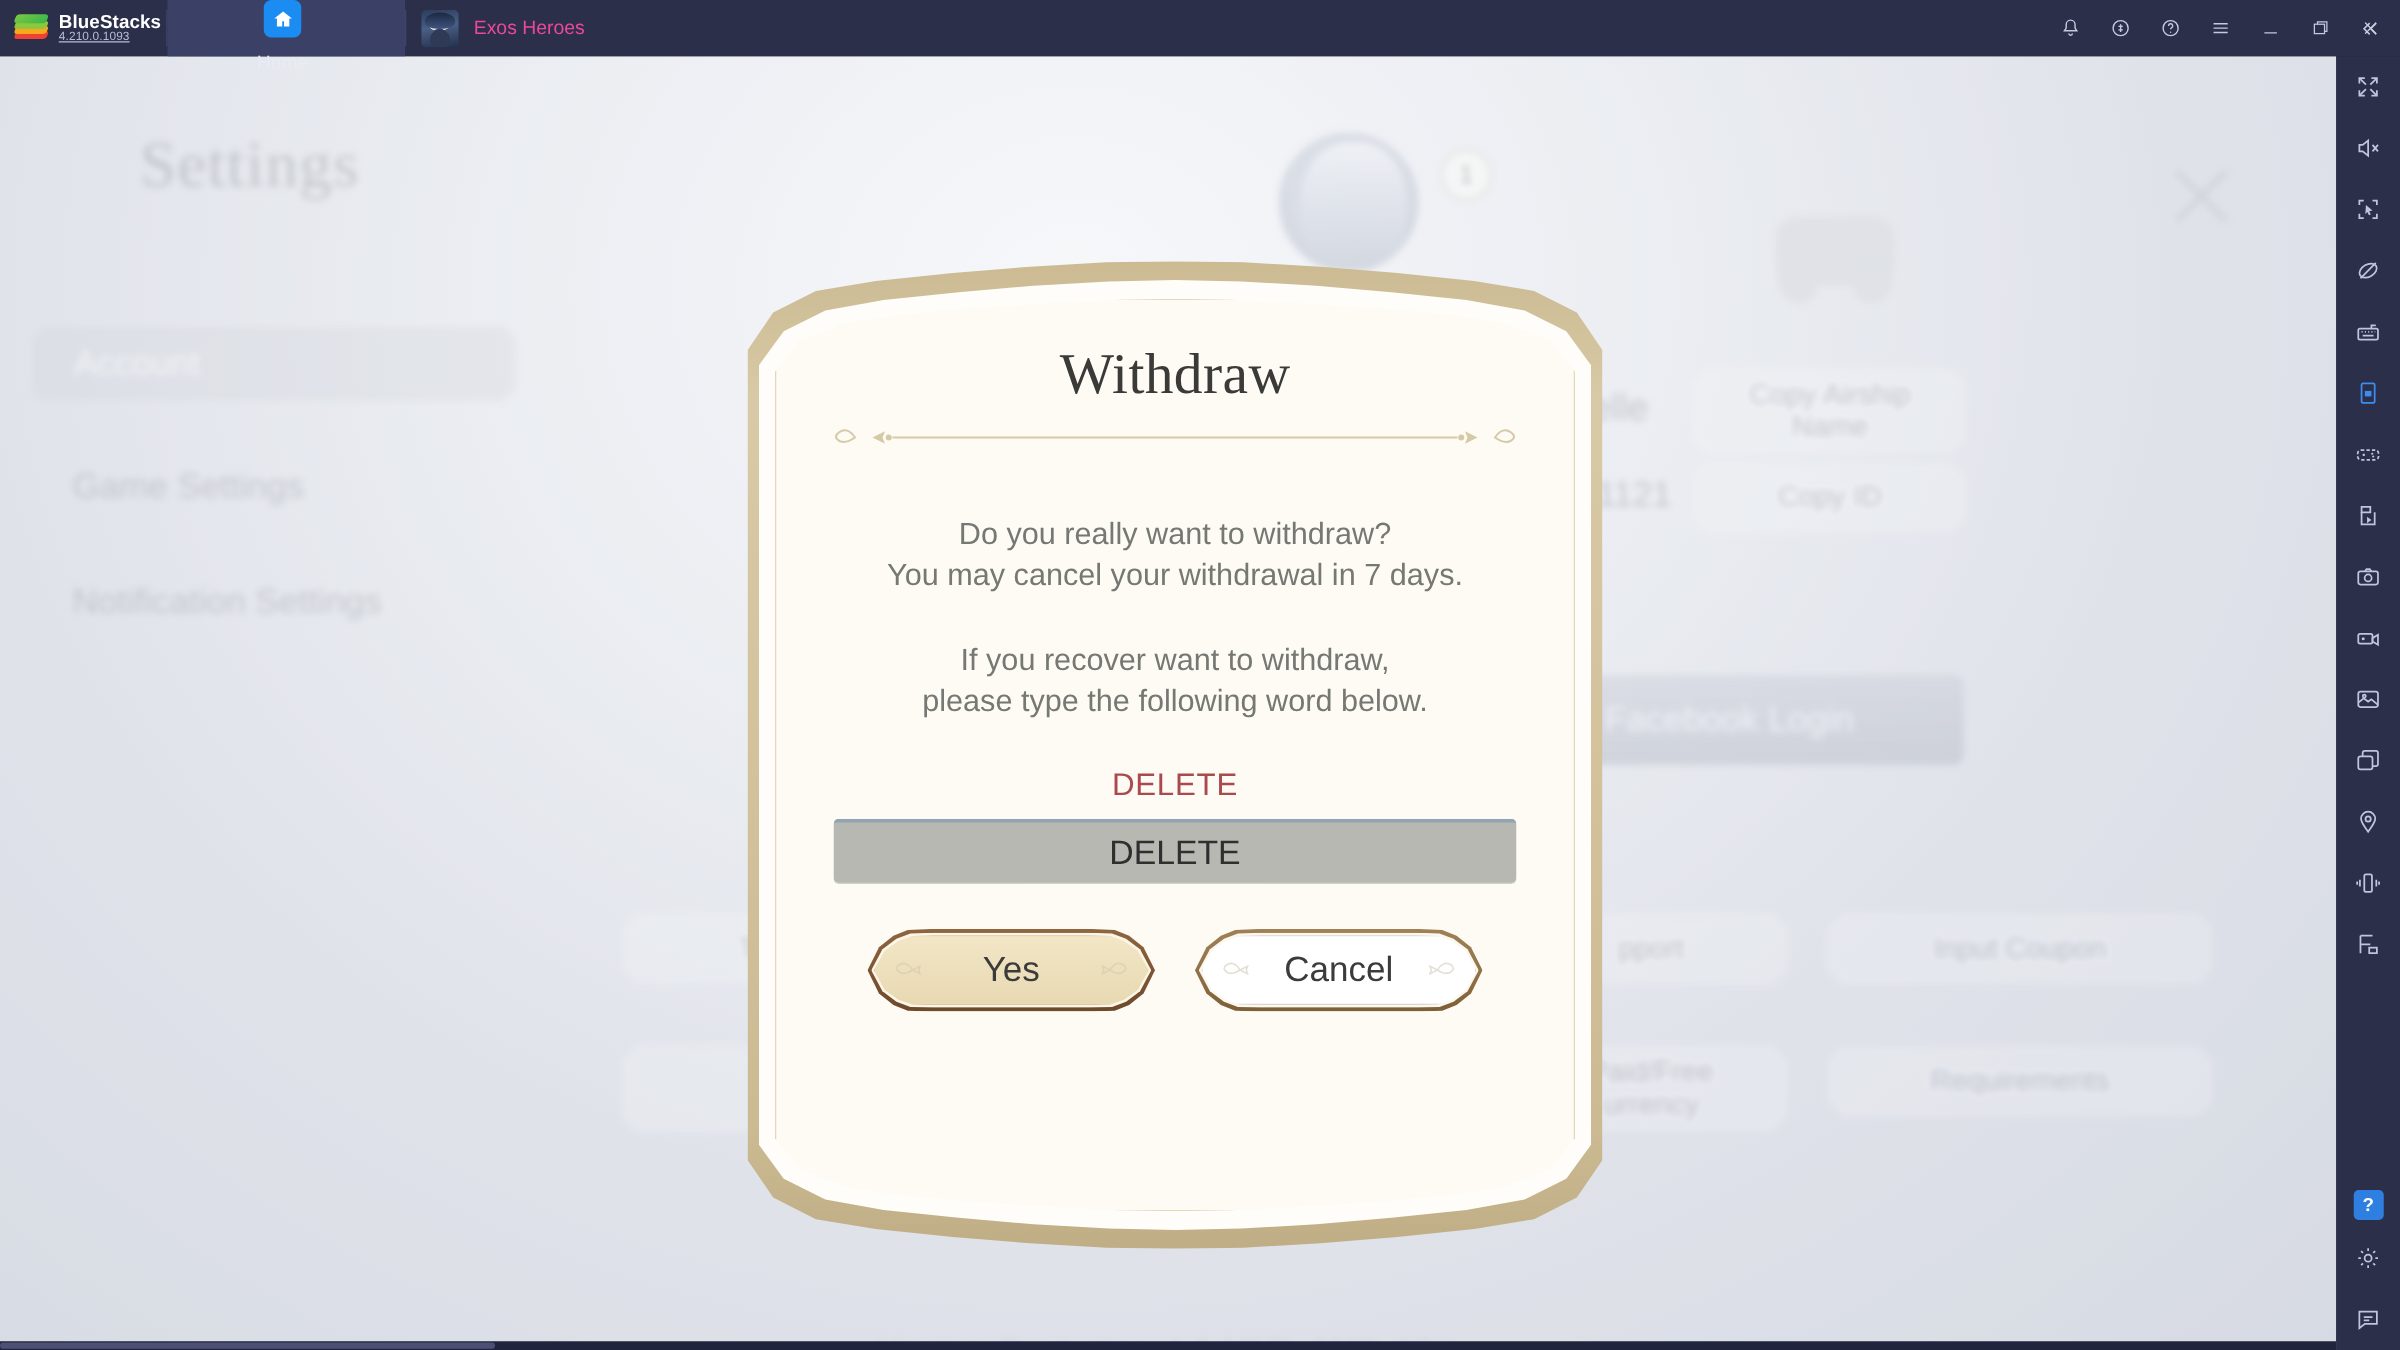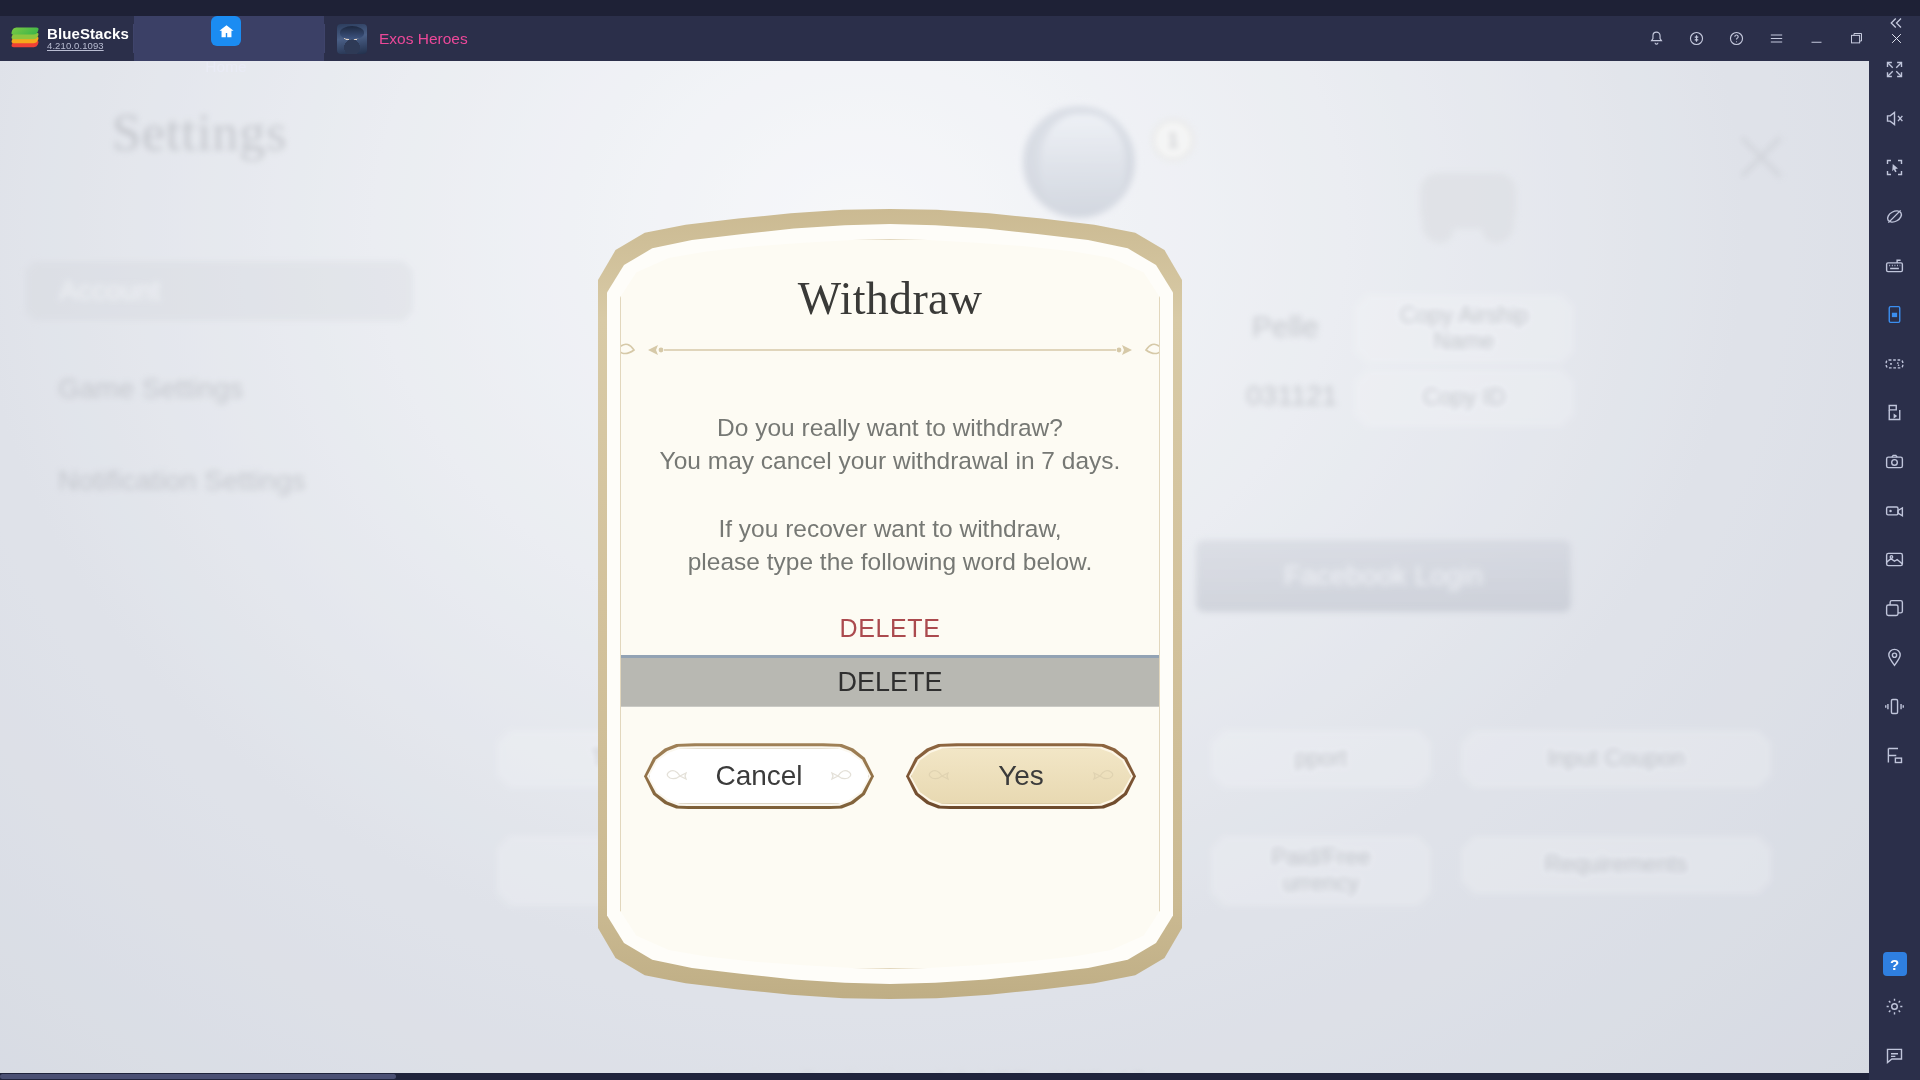--- a/index.html
+++ b/index.html
@@ -5,21 +5,21 @@
   * { box-sizing: border-box; margin: 0; padding: 0; }
   html, body {
     width: 1920px; height: 1080px;
     overflow: hidden;
     font-family: "Liberation Sans", sans-serif;
     background: #1e2136;
   }
 
   
   .topbar {
-    position: absolute; top: 16px; left: 0;
+    position: absolute; top: 0; left: 0;
     width: 1920px; height: 45px;
     background: #2b2f4a;
     display: flex; align-items: stretch;
     z-index: 50;
   }
   .bs-brand {
     display: flex; align-items: center;
     padding: 0 14px 0 12px;
     gap: 9px;
     width: 133px;
@@ -196,21 +196,21 @@
   .close-x::before { transform: rotate(45deg); }
   .close-x::after  { transform: rotate(-45deg); }
 
   
   .veil { position:absolute; inset:0; background: rgba(233,236,241,.30); }
 
   
   .modal {
     position: absolute;
     left: 598px; top: 164px;
-    width: 584px; height: 790px;
+    width: 684px; height: 790px;
     z-index: 20;
     padding-left: 44px;
   }
   
   .modal-frame {
     position: absolute; inset: 0;
     background: linear-gradient(180deg,#cbba92 0%, #d8caa6 14%, #d3c29c 50%, #cbba92 88%, #bfae85 100%);
     border-radius: 34px 34px 34px 34px;
     clip-path: polygon(
       0% 9%, 3% 5.2%, 8% 3.0%, 15% 2.0%, 24% 1.2%, 33% 0.55%, 42% 0.1%, 50% 0%,
@@ -529,20 +529,43 @@
       <div class="msg p2" style="white-space:pre-line;">Do you really want to withdraw?
 You may cancel your withdrawal in 7 days.</div>
       <div class="msg p3" style="white-space:pre-line;">If you recover want to withdraw,
 please type the following word below.</div>
 
       <div class="delete-word">DELETE</div>
 
       <input class="delete-input" type="text" value="DELETE" style="">
 
       <div class="btn-row">
+
+        <div class="gbtn yes">
+          <div class="plate outer"></div>
+          <div class="plate mid"></div>
+          <div class="plate inner"></div>
+          <span class="flank l">
+            <svg viewBox="0 0 30 22">
+                <g fill="none" stroke="#d3c6a6" stroke-width="1.3">
+              <path d="M22 11 q-5-8-11-4 q-4 3 1 6 q5 2 10-2z"></path>
+                  <path d="M22 11 l6-3 -1 3 1 3z"></path>
+            </g>
+              </svg>
+          </span>
+          <span class="flank r">
+            <svg viewBox="0 0 30 22">
+                <g fill="none" stroke="#d3c6a6" stroke-width="1.3">
+              <path d="M8 11 q5-8 11-4 q4 3-1 6 q-5 2-10-2z"></path>
+                  <path d="M8 11 l-6-3 1 3 -1 3z"></path>
+            </g>
+              </svg>
+          </span>
+          <span class="lbl">Yes</span>
+        </div>
 
         <div class="gbtn cancel">
           <div class="plate outer"></div>
           <div class="plate mid"></div>
           <div class="plate inner"></div>
           <span class="flank l">
             <svg viewBox="0 0 30 22">
                 <g fill="none" stroke="#c9c2b2" stroke-width="1.3">
               <path d="M22 11 q-5-8-11-4 q-4 3 1 6 q5 2 10-2z"></path>
                   <path d="M22 11 l6-3 -1 3 1 3z"></path>
@@ -553,43 +576,20 @@
             <svg viewBox="0 0 30 22">
                 <g fill="none" stroke="#c9c2b2" stroke-width="1.3">
               <path d="M8 11 q5-8 11-4 q4 3-1 6 q-5 2-10-2z"></path>
                   <path d="M8 11 l-6-3 1 3 -1 3z"></path>
             </g>
               </svg>
           </span>
           <span class="lbl">Cancel</span>
         </div>
 
-        <div class="gbtn yes">
-          <div class="plate outer"></div>
-          <div class="plate mid"></div>
-          <div class="plate inner"></div>
-          <span class="flank l">
-            <svg viewBox="0 0 30 22">
-                <g fill="none" stroke="#d3c6a6" stroke-width="1.3">
-              <path d="M22 11 q-5-8-11-4 q-4 3 1 6 q5 2 10-2z"></path>
-                  <path d="M22 11 l6-3 -1 3 1 3z"></path>
-            </g>
-              </svg>
-          </span>
-          <span class="flank r">
-            <svg viewBox="0 0 30 22">
-                <g fill="none" stroke="#d3c6a6" stroke-width="1.3">
-              <path d="M8 11 q5-8 11-4 q4 3-1 6 q-5 2-10-2z"></path>
-                  <path d="M8 11 l-6-3 1 3 -1 3z"></path>
-            </g>
-              </svg>
-          </span>
-          <span class="lbl">Yes</span>
-        </div>
-
       </div>
     </div>
   </div>
 
   <div class="btm-strip">
     <i></i>
   </div>
 </div>
 
 <div class="sidebar">

